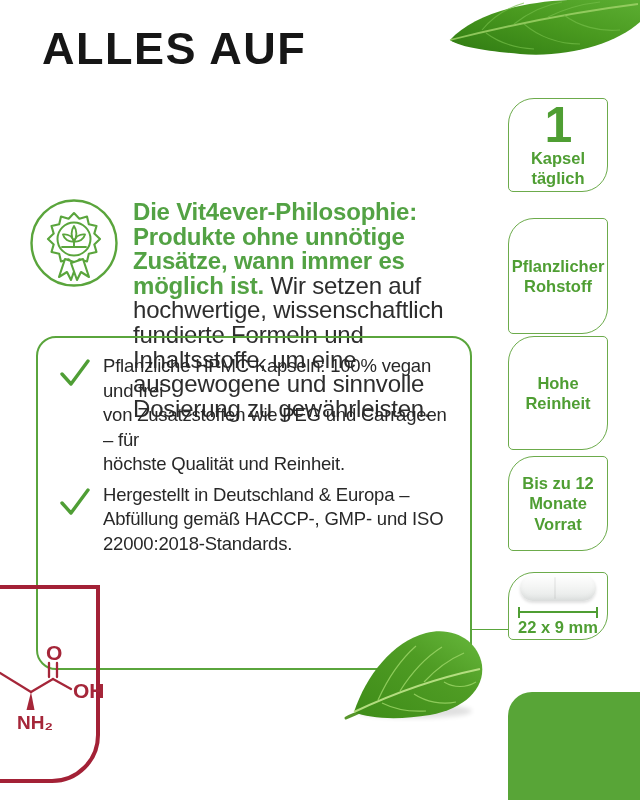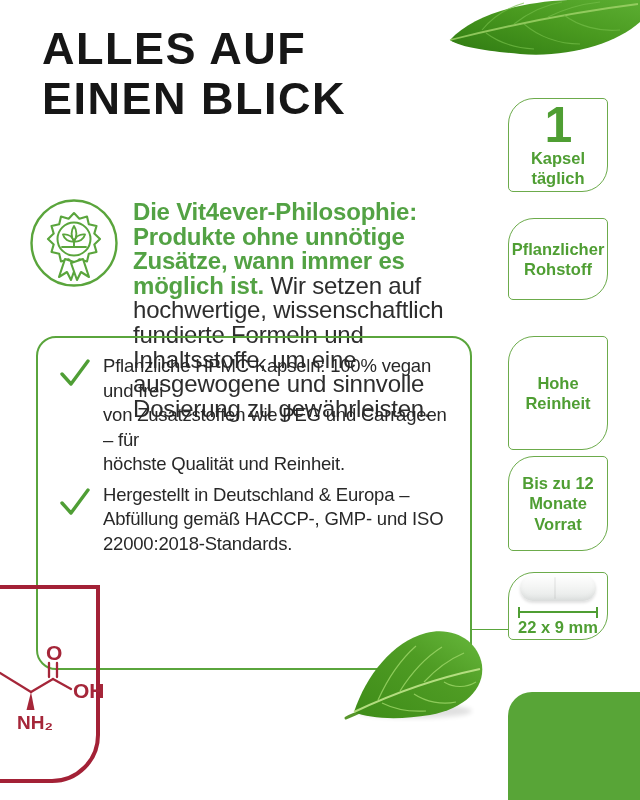--- a/index.html
+++ b/index.html
@@ -42,21 +42,21 @@
     position:absolute;left:508px;width:100px;box-sizing:border-box;
     border:1.7px solid #6cab4b;
     border-radius:26px 5px 26px 5px;
     background:#fff;
     display:flex;flex-direction:column;align-items:center;justify-content:center;
     text-align:center;color:#4f9e33;font-weight:700;
   }
   .badge .num{font-size:50px;line-height:46px;letter-spacing:-1px;}
   .badge .label{font-size:16.5px;line-height:20.5px;white-space:pre-line;}
   .b1{top:98px;height:94px;}
-  .b2{top:218px;height:82px;}
+  .b2{top:218px;height:116px;}
   .b3{top:336px;height:114px;}
   .b4{top:456px;height:95px;}
   .b5{top:572px;height:68px;}
   .capsule{
     width:76px;height:26px;border-radius:13px;
     background:linear-gradient(180deg,#ffffff 0%,#f4f5f4 45%,#e4e7e6 100%);
     box-shadow:0 2px 3px rgba(0,0,0,0.12), inset 0 -3px 5px rgba(0,0,0,0.05);
     margin-bottom:10px;position:relative;
   }
   .capsule:after{ 
@@ -84,21 +84,20 @@
   }
   .molecule{position:absolute;left:0;top:636px;width:112px;height:100px;z-index:4;}
   .leaf-top{position:absolute;left:448px;top:0;width:192px;height:62px;z-index:2;}
   .leaf-bottom{position:absolute;left:342px;top:620px;width:150px;height:102px;z-index:5;}
 </style>
 </head>
 <body>
 
 <div class="heading">
   <div>ALLES AUF</div>
-  <div>EINEN BLICK</div>
 </div>
 
 <svg class="leaf-top" viewBox="0 0 192 62">
   <defs>
     <linearGradient id="lgTop" x1="0" y1="1" x2="1" y2="0">
       <stop offset="0" stop-color="#2f7a12"></stop>
       <stop offset="0.55" stop-color="#49991f"></stop>
       <stop offset="1" stop-color="#5cae32"></stop>
     </linearGradient>
   </defs>

